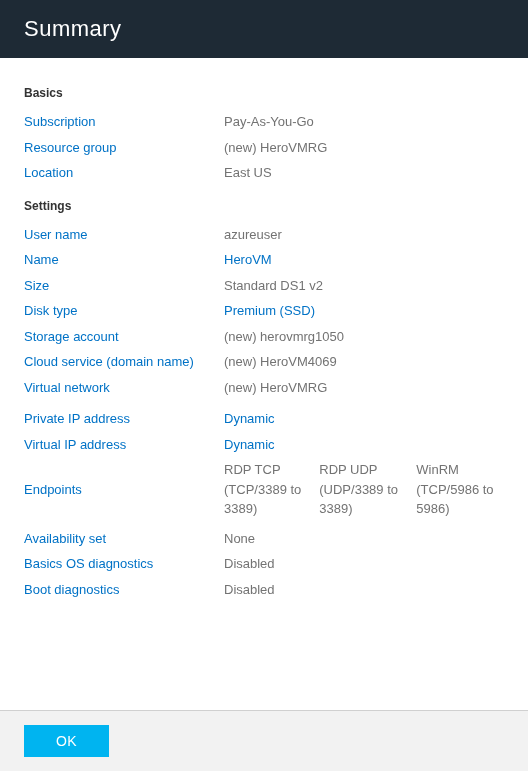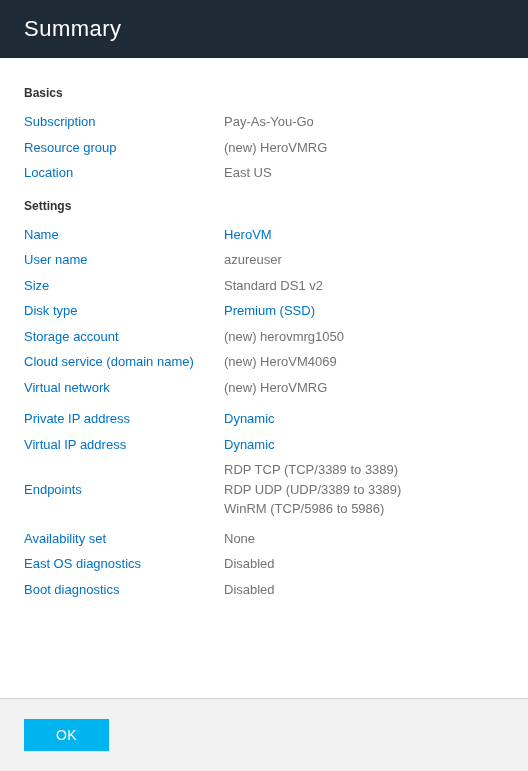--- a/index.html
+++ b/index.html
@@ -63,25 +63,25 @@
       color: #0072c6;
     }
     .section-gap {
       margin-bottom: 16px;
     }
     .settings-section {
       margin-top: 8px;
     }
     .endpoints-values {
       display: flex;
-      flex-direction: column;
+      flex-direction: row;
     }
     .footer {
       border-top: 1px solid #d0d0d0;
-      padding: 20px 24px;
+      padding: 14px 24px;
       background: #f2f2f2;
       display: flex;
       align-items: center;
     }
     .ok-button {
       background: #00b4f0;
       color: #ffffff;
       border: none;
       padding: 8px 32px;
       font-size: 14px;
@@ -114,26 +114,26 @@
     <div class="field-row">
       <span class="field-label">Location</span>
       <span class="field-value">East US</span>
     </div>
   </div>
 
   <div class="settings-section">
     <div class="section-title">Settings</div>
 
     <div class="field-row">
+      <span class="field-label">User name</span>
+      <span class="field-value">azureuser</span>
+    </div>
+    <div class="field-row">
       <span class="field-label">Name</span>
       <span class="field-value blue">HeroVM</span>
-    </div>
-    <div class="field-row">
-      <span class="field-label">User name</span>
-      <span class="field-value">azureuser</span>
     </div>
     <div class="field-row">
       <span class="field-label">Size</span>
       <span class="field-value">Standard DS1 v2</span>
     </div>
     <div class="field-row">
       <span class="field-label">Disk type</span>
       <span class="field-value blue">Premium (SSD)</span>
     </div>
     <div class="field-row">
@@ -166,21 +166,21 @@
         <span class="blue">RDP UDP (UDP/3389 to 3389)</span>
         <span class="blue">WinRM (TCP/5986 to 5986)</span>
       </div>
     </div>
 
     <div class="field-row" style="margin-top:10px;">
       <span class="field-label">Availability set</span>
       <span class="field-value">None</span>
     </div>
     <div class="field-row">
-      <span class="field-label">East OS diagnostics</span>
+      <span class="field-label">Basics OS diagnostics</span>
       <span class="field-value">Disabled</span>
     </div>
     <div class="field-row">
       <span class="field-label">Boot diagnostics</span>
       <span class="field-value">Disabled</span>
     </div>
   </div>
 
 </div>
 

